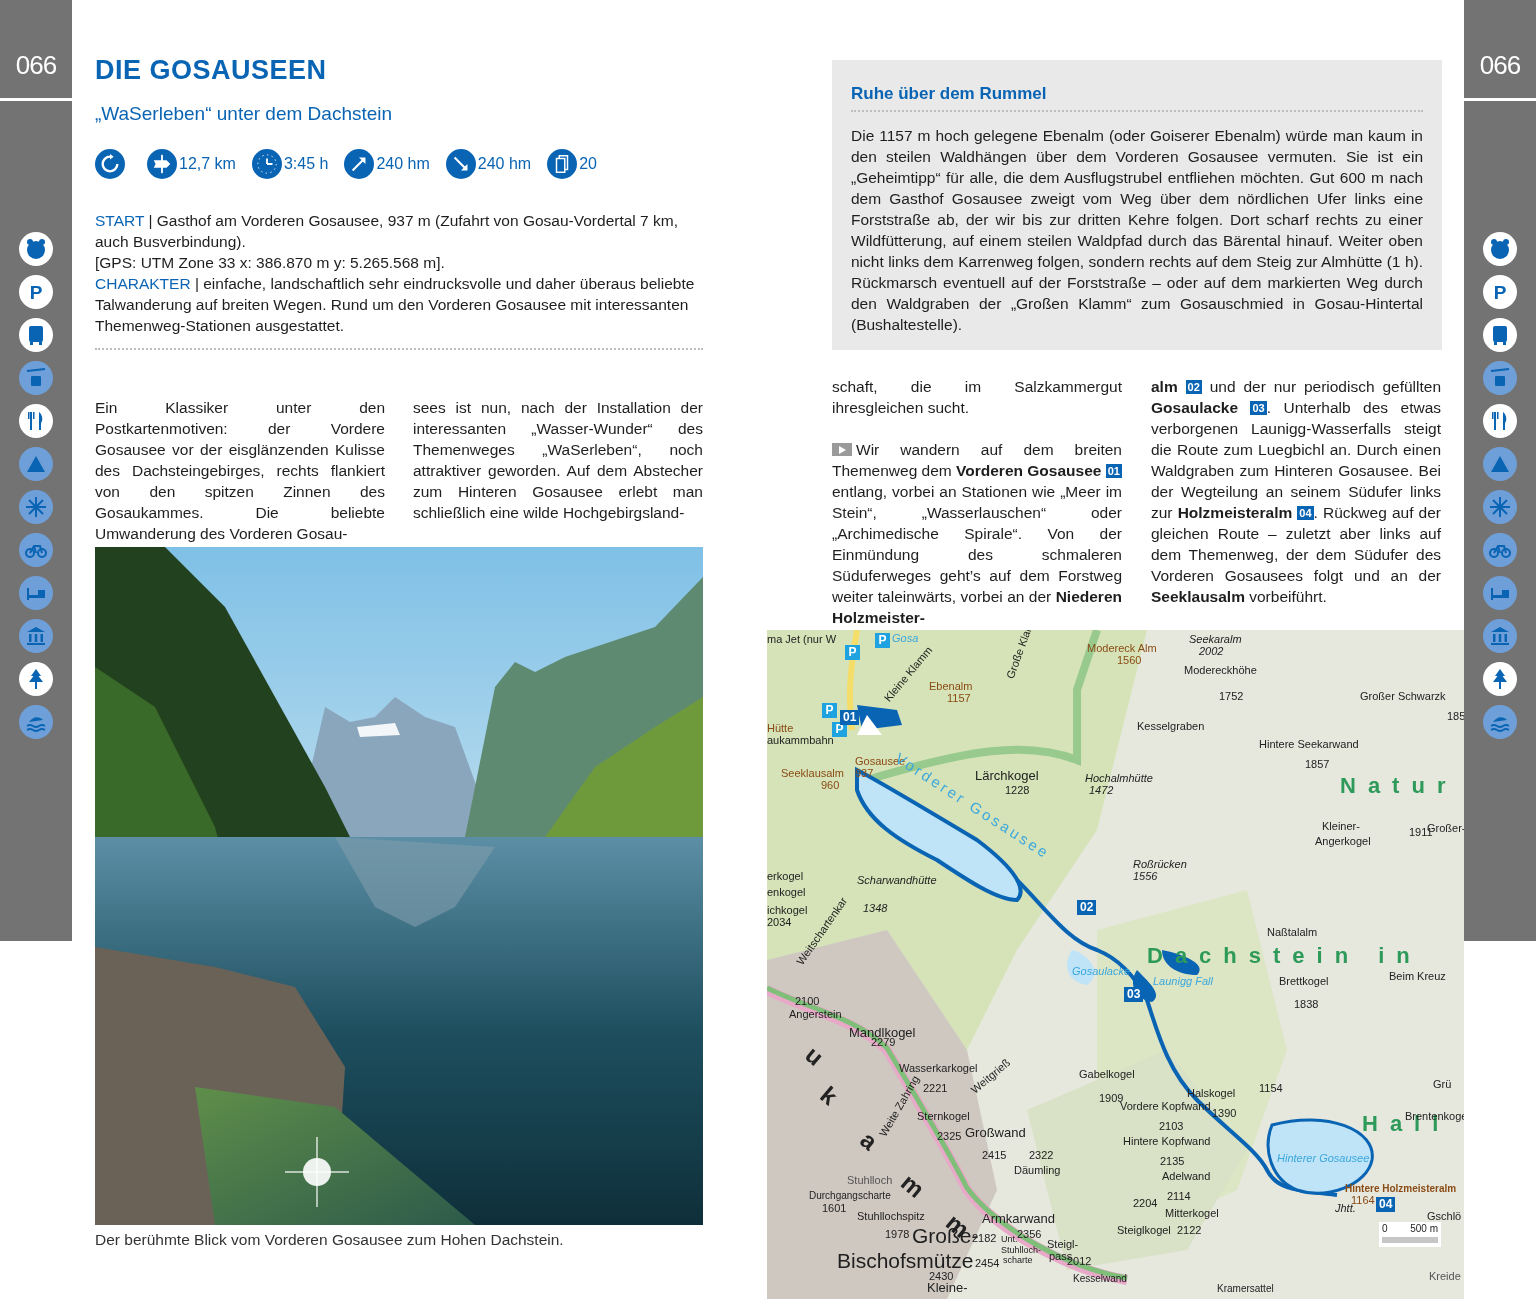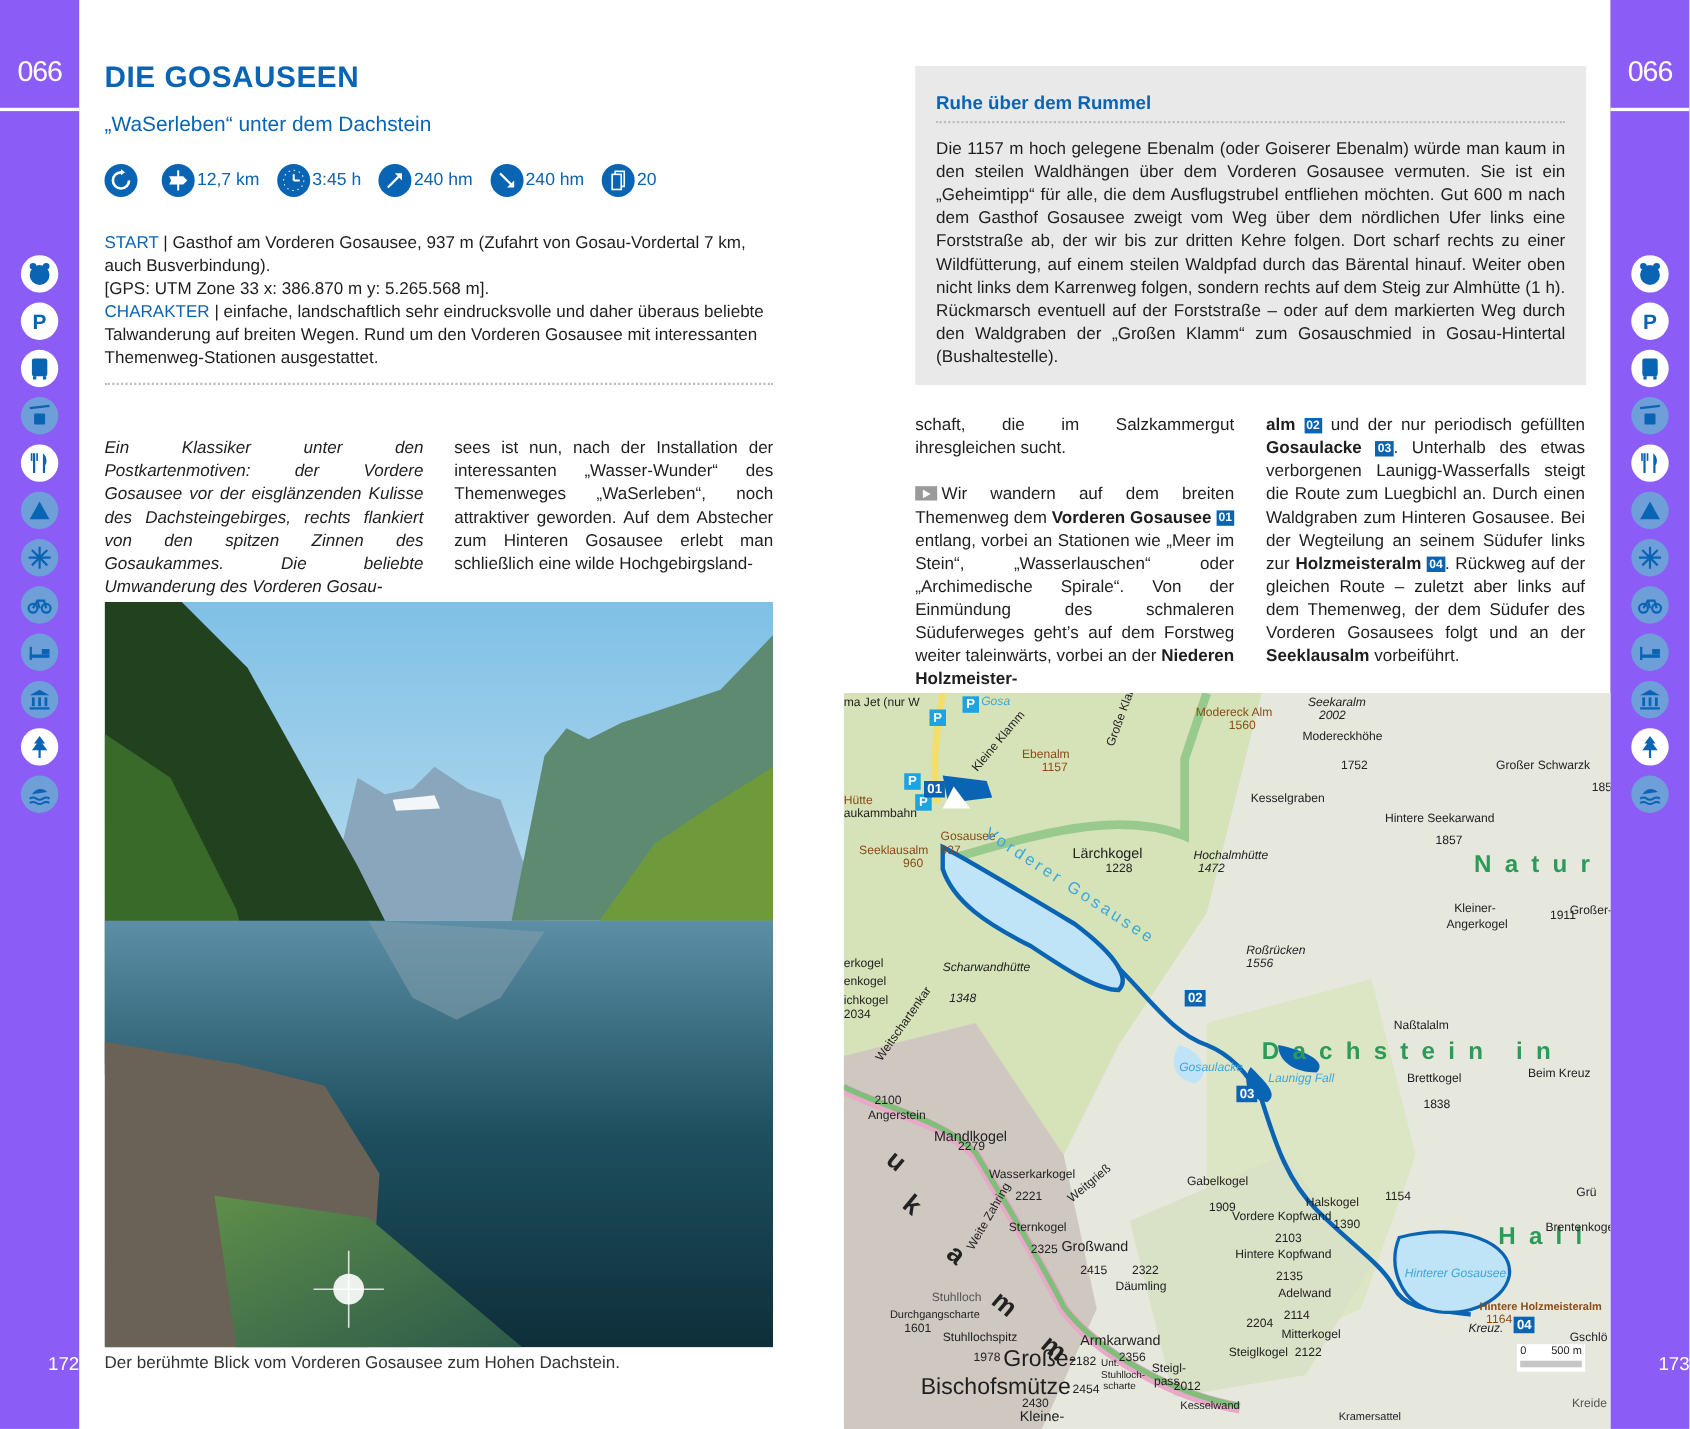--- a/index.html
+++ b/index.html
@@ -1,19 +1,19 @@
 <!DOCTYPE html>
 <html><head>
 <meta charset="utf-8">
 <style>
   * { box-sizing: border-box; margin: 0; padding: 0; }
   html, body { width: 1536px; height: 1299px; overflow: hidden; background: #ffffff; }
   body { position: relative; font-family: "Liberation Sans", "DejaVu Sans", sans-serif; color: #1e1e1e; }
 
-  .sidebar { position: absolute; top: 0; width: 72px; height: 1299px; background: #8b5cf6; }
+  .sidebar { position: absolute; top: 0; width: 72px; height: 941px; background: #737373; }
   .sidebar.left { left: 0; }
   .sidebar.right { left: 1464px; }
   .sb-number { position: absolute; top: 50px; left: 0; width: 72px; text-align: center; color: #fff; font-size: 26px; letter-spacing: -1px; }
   .sb-rule { position: absolute; top: 98px; left: 0; width: 72px; height: 3px; background: #ffffff; }
   .sb-page { position: absolute; top: 1230px; left: 0; width: 72px; text-align: right; color: #fff; font-size: 17px; }
   .sb-icons { position: absolute; top: 232px; left: 19px; width: 34px; }
   .sb-icon { width: 34px; height: 34px; border-radius: 50%; margin-bottom: 9px; display: flex; align-items: center; justify-content: center; }
   .sb-icon.on { background: #ffffff; }
   .sb-icon.off { background: #6f9fd8; }
   .sb-icon svg { width: 24px; height: 24px; }
@@ -26,21 +26,21 @@
   .stat-icon svg { width: 22px; height: 22px; }
   .stat-val { font-size: 16px; color: #0a64b4; margin-left: 2px; }
   .stat.first { margin-right: 22px; }
 
   .info { position: absolute; left: 95px; top: 210px; width: 608px; font-size: 15.5px; line-height: 21px; }
   .info .label { color: #0a64b4; }
   .dotted { border-top: 2px dotted #bdbdbd; }
   .info-rule { position: absolute; left: 95px; top: 348px; width: 608px; }
 
   .col { position: absolute; font-size: 15.5px; line-height: 21px; text-align: justify; }
-  .col1 { left: 95px; top: 397px; width: 290px; font-style: italic; }
+  .col1 { left: 95px; top: 397px; width: 290px; }
   .col2 { left: 413px; top: 397px; width: 290px; }
   .col3 { left: 832px; top: 376px; width: 290px; }
   .col4 { left: 1151px; top: 376px; width: 290px; }
   .col p { margin-bottom: 21px; }
   .col b { font-weight: bold; }
   .wp { display: inline-block; background: #0a64b4; color: #fff; font-size: 11px; font-weight: bold; line-height: 14px; padding: 0 2px; vertical-align: 1px; }
   .play { display: inline-block; width: 20px; height: 13px; background: #9a9a9a; position: relative; vertical-align: -1px; margin-right: 4px; }
   .play::after { content: ""; position: absolute; left: 7px; top: 3px; border-left: 7px solid #fff; border-top: 4px solid transparent; border-bottom: 4px solid transparent; }
 
   .photo { position: absolute; left: 95px; top: 547px; width: 608px; height: 678px; overflow: hidden; }
@@ -492,21 +492,21 @@
   <span class="ml" style="left:400px;top:560px">2114</span>
   <span class="ml" style="left:366px;top:567px">2204</span>
   <span class="ml" style="left:398px;top:577px">Mitterkogel</span>
   <span class="ml" style="left:350px;top:594px">Steiglkogel</span>
   <span class="ml" style="left:410px;top:594px">2122</span>
   <span class="ml" style="left:450px;top:653px;font-size:10px">Kramersattel</span>
   <span class="ml blue" style="left:510px;top:522px">Hinterer Gosausee</span>
   <span class="ml region" style="left:595px;top:488px">Hall</span>
   <span class="ml brown" style="left:578px;top:553px;font-weight:bold;font-size:10px">Hintere Holzmeisteralm</span>
   <span class="ml brown" style="left:584px;top:564px">1164</span>
-  <span class="ml italic" style="left:568px;top:572px">Kreuz.</span>
+  <span class="ml italic" style="left:568px;top:572px">Jhtt.</span>
   <span class="ml" style="left:666px;top:448px">Grü</span>
   <span class="ml" style="left:638px;top:480px">Brentenkogel</span>
   <span class="ml" style="left:660px;top:580px">Gschlö</span>
   <span class="ml" style="left:662px;top:640px;color:#555">Kreide</span>
 
   <div class="scale">
     <span class="s0">0</span>
     <span class="s1">500 m</span>
     <div class="bar"></div>
   </div>

